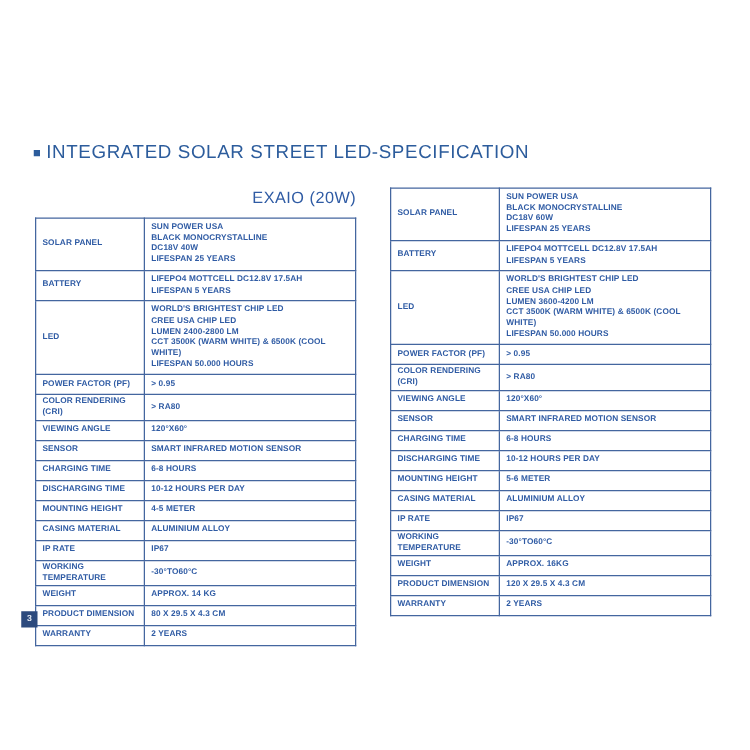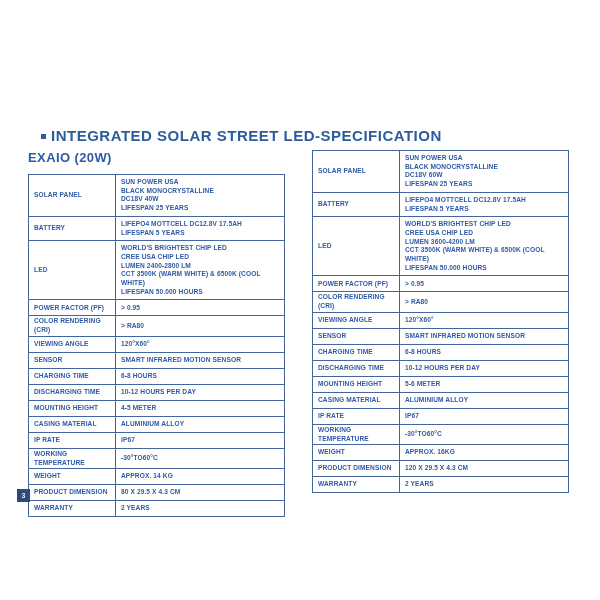--- a/index.html
+++ b/index.html
@@ -7,36 +7,36 @@
     --border:#44669f;
     --badge:#2c4a7d;
   }
   html,body{margin:0;padding:0;background:#ffffff;}
   body{
     width:600px;height:600px;position:relative;overflow:hidden;
     font-family:"Liberation Sans", sans-serif;
     -webkit-font-smoothing:antialiased;
   }
   .title{
-    position:absolute;top:111px;left:25px;margin:16px;
-    font-size:15px;font-weight:bold;letter-spacing:.5px;
+    position:absolute;top:111px;left:25px;margin:2px;
+    font-size:15px;font-weight:normal;letter-spacing:.5px;
     color:#2c5c9c;display:flex;align-items:center;text-align:right;
   }
   .title .bullet{
     width:5px;height:5px;background:#2c5c9c;display:inline-block;
     margin-right:5px;margin-top:1px;flex:0 0 auto;
   }
   .tables{
     position:absolute;top:150px;left:28px;width:541px;
     display:flex;gap:27px;
   }
   .spec{flex:1 1 0;min-width:0;}
   .spec h2{
-    margin:0 0 9px 0;text-align:left;
-    font-size:13px;font-weight:bold;letter-spacing:.4px;color:var(--txt);
+    margin:0 0 9px 0;text-align:right;
+    font-size:13px;font-weight:normal;letter-spacing:.4px;color:var(--txt);
   }
   table{
     width:100%;border-collapse:collapse;table-layout:fixed;
   }
   col.c-label{width:87px;}
   td{
     border:1px solid var(--border);
     color:var(--txt);font-size:6.6px;font-weight:bold;
     vertical-align:middle;line-height:1.32;
     padding:1px 5px;letter-spacing:.1px;

